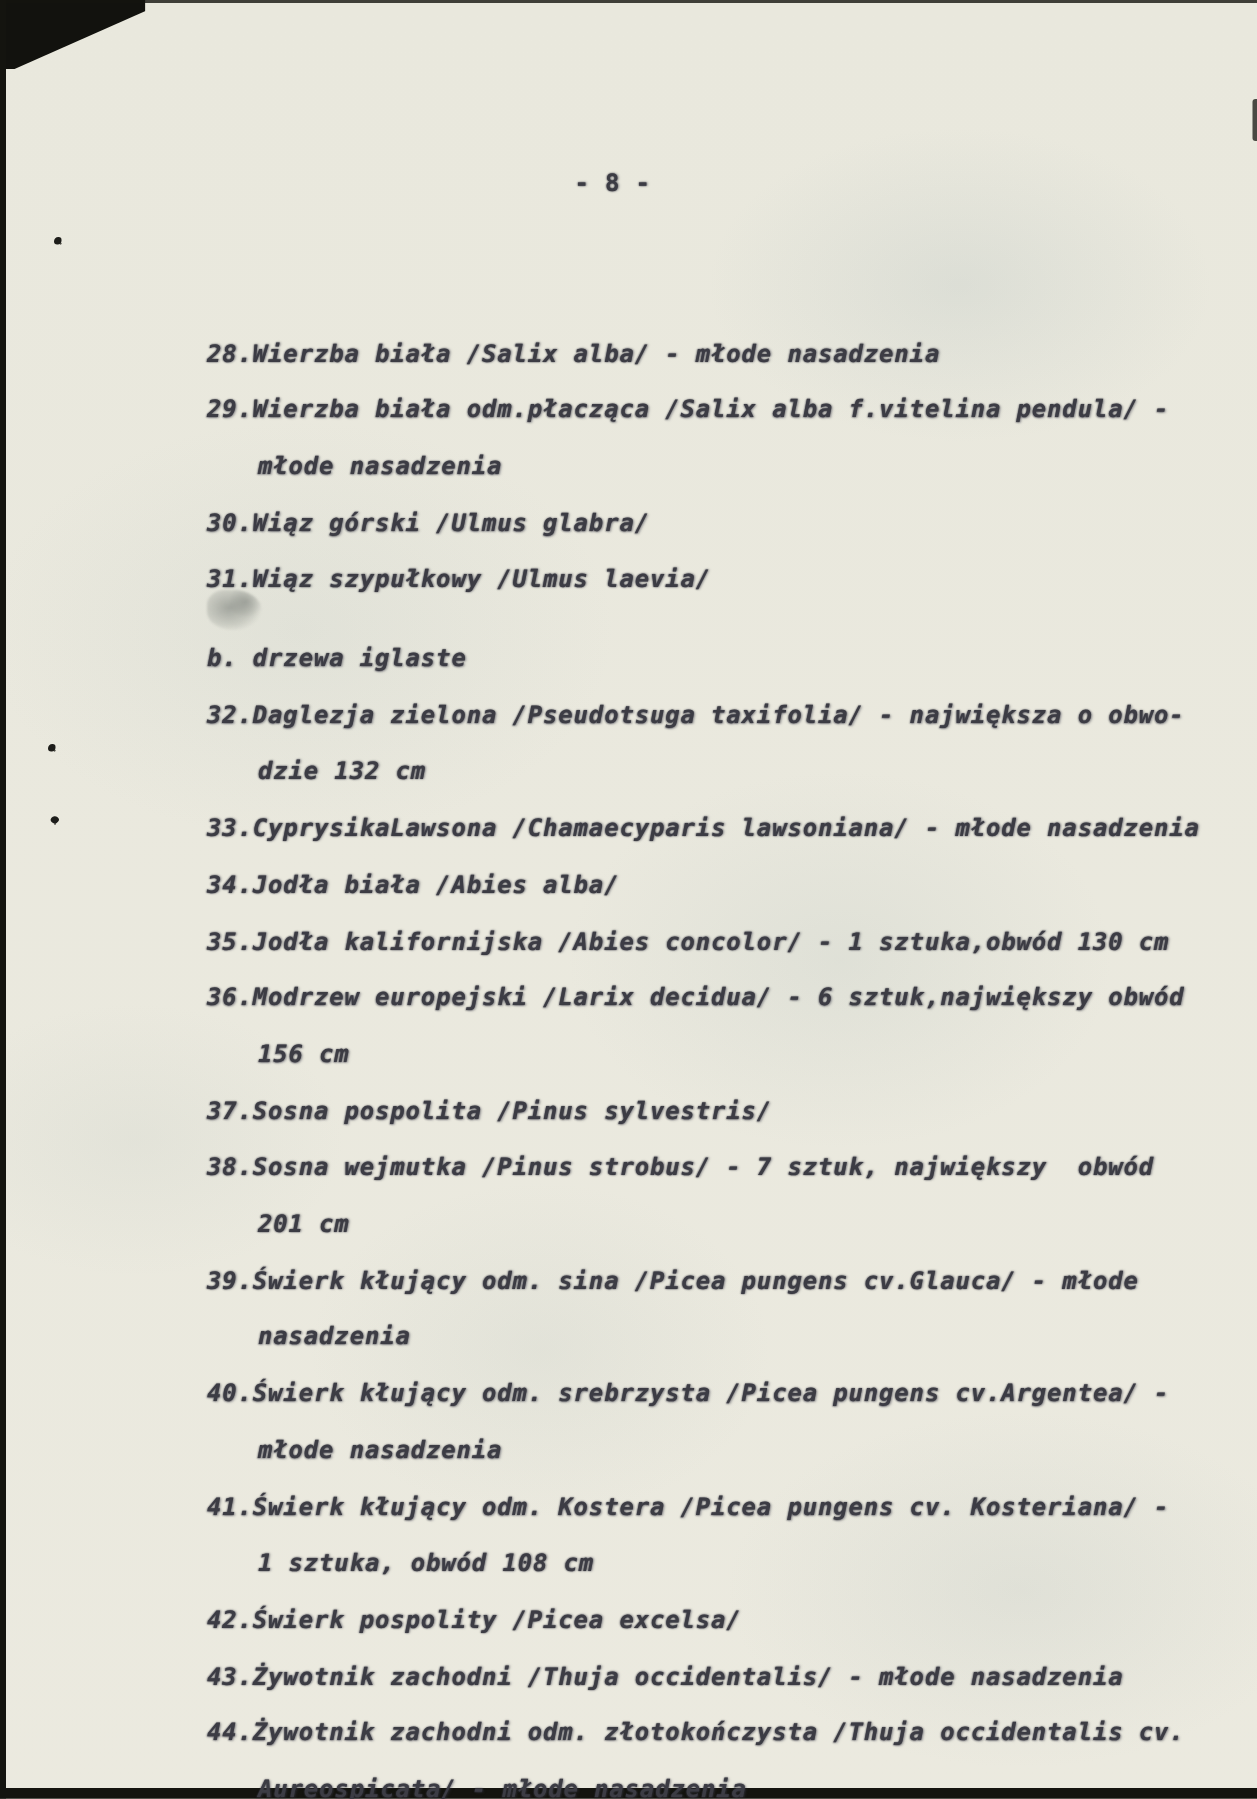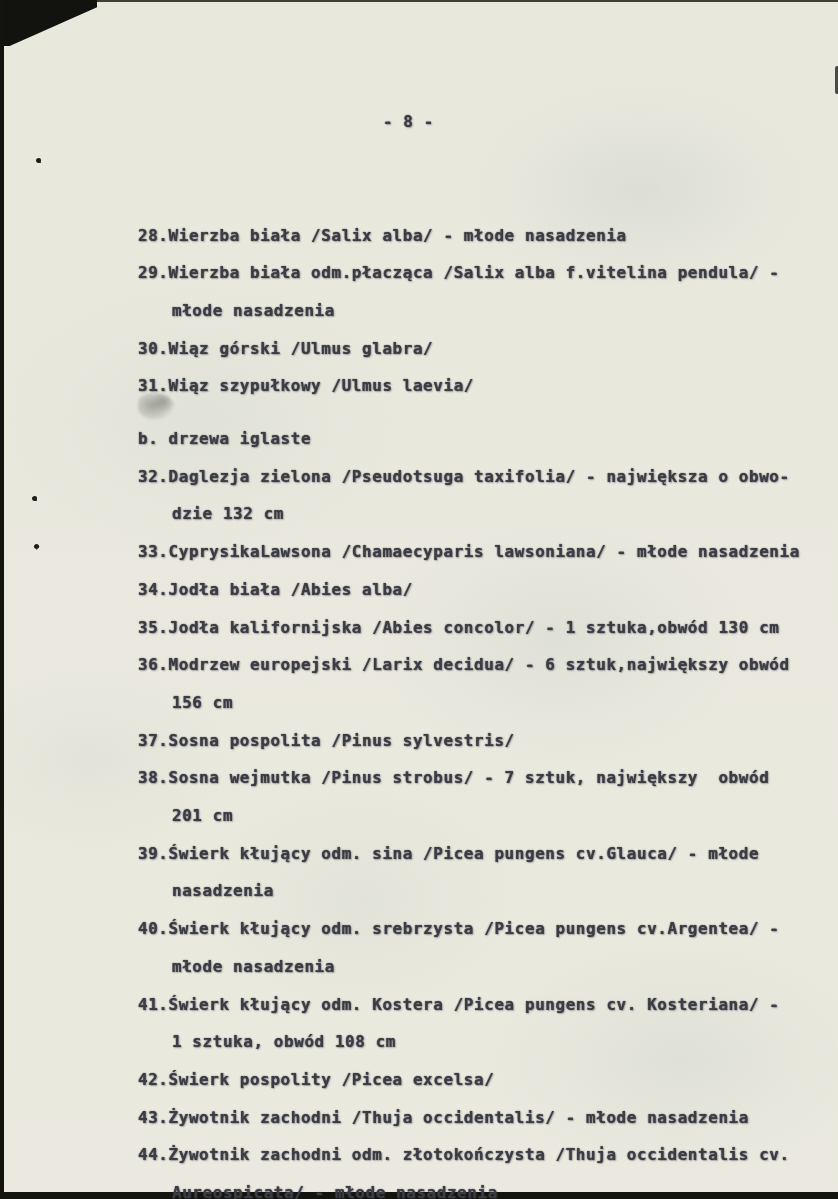--- a/index.html
+++ b/index.html
@@ -46,21 +46,21 @@
     letter-spacing: 0.55px;
     line-height: 37.7px;
     white-space: pre;
     text-shadow:
       0 0 1.2px rgba(52,52,62,0.85),
       1px 0.6px 1.6px rgba(62,62,76,0.35),
       -0.6px 0.4px 1px rgba(62,62,76,0.25);
     filter: blur(0.22px);
   }
   .pagenum { padding-left: 245px; }
-  .line { position: relative; }
+  .line { position: relative; font-style: italic; }
   .line.cont { padding-left: 34px; }
   .line.gap { height: 15px; }
   .line.section { }
   .smudge {
     position: absolute;
     left: 0px; top: -27px;
     width: 37px; height: 27px;
     background:
       radial-gradient(60% 60% at 40% 45%, rgba(110,115,110,0.55), rgba(130,135,128,0.25) 70%, transparent 100%),
       radial-gradient(40% 50% at 70% 30%, rgba(95,100,96,0.4), transparent 80%);

